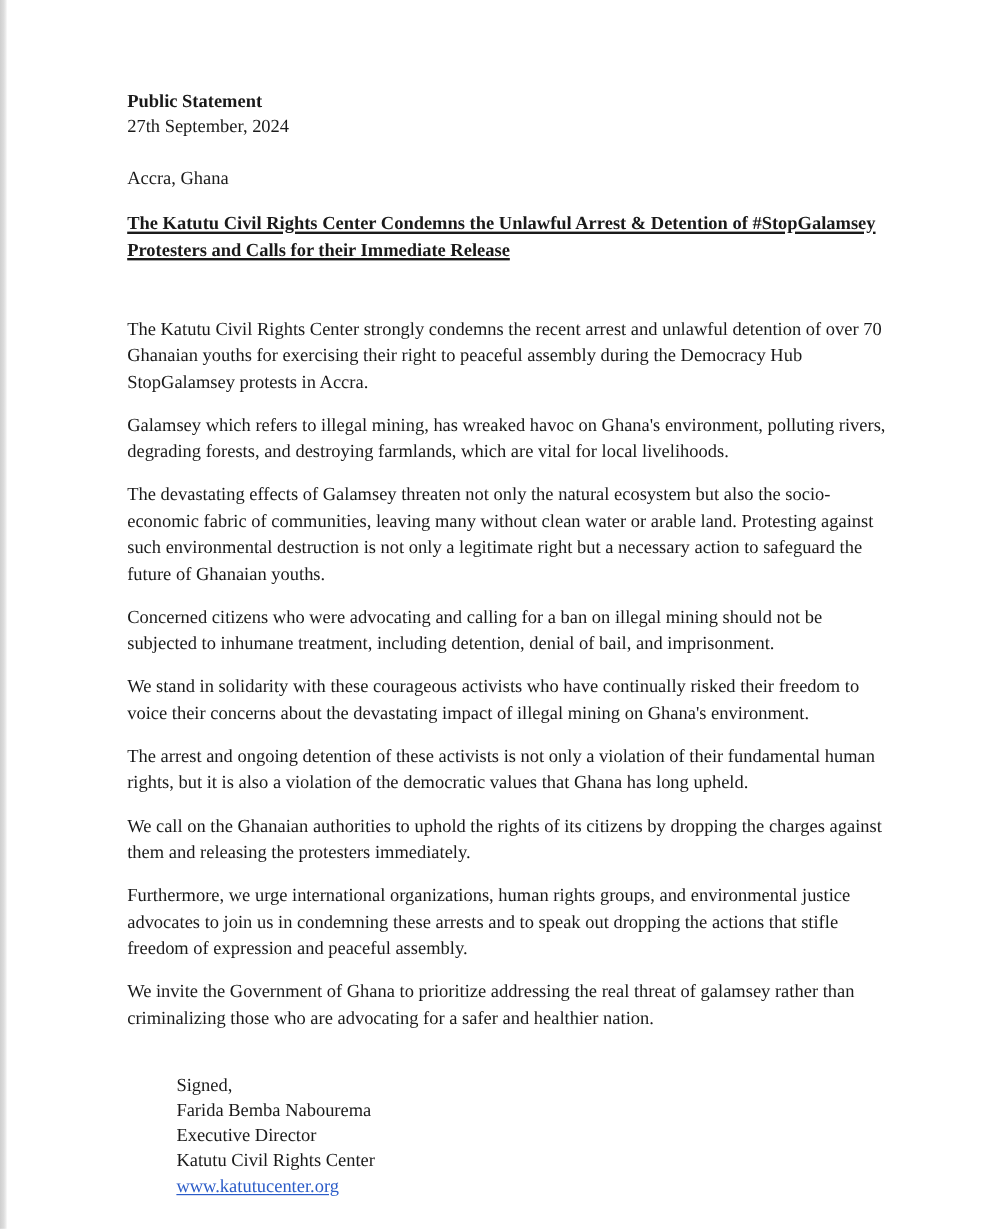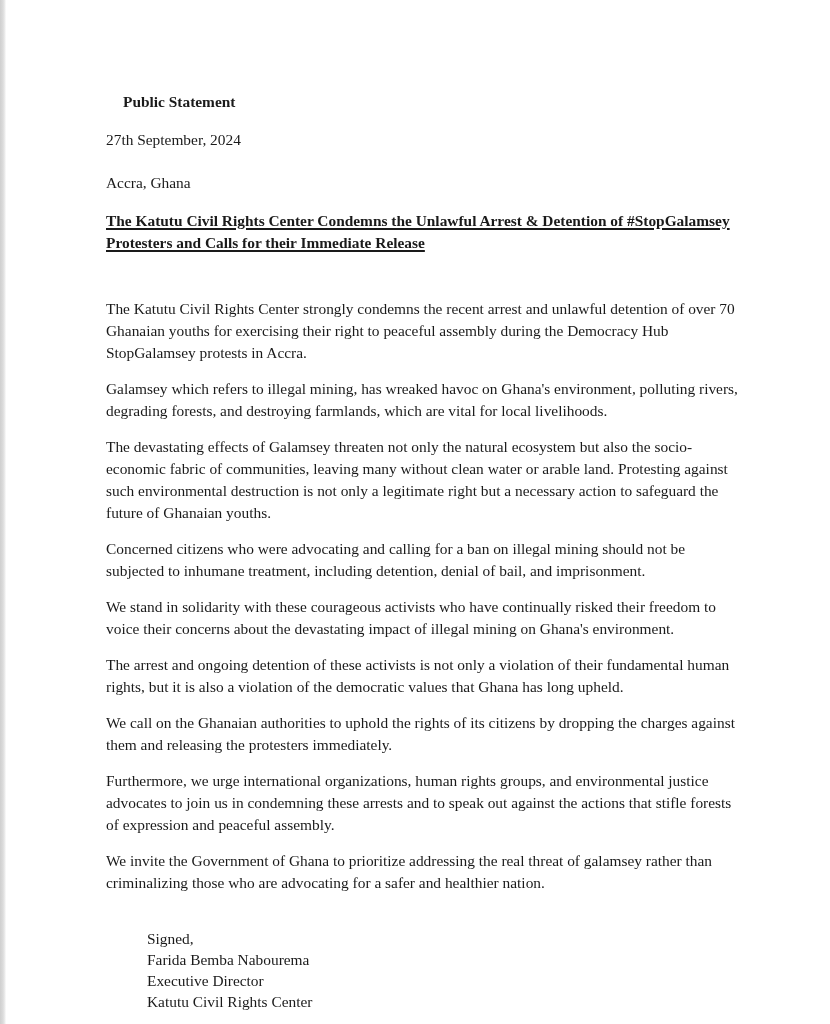--- a/index.html
+++ b/index.html
@@ -26,21 +26,21 @@
     .doc {
       position: absolute;
       left: 106px;
       top: 74px;
       width: 640px;
       font-size: 15.4px;
       line-height: 21px;
     }
     .heading-label {
       font-weight: bold;
-      margin: 17px;
+      margin: 0;
       line-height: 21px;
     }
     .date {
       margin: 0;
       line-height: 21px;
     }
     .location {
       margin: 22px 0 0 0;
       line-height: 21px;
     }
@@ -88,23 +88,24 @@
   <p class="title">The Katutu Civil Rights Center Condemns the Unlawful Arrest &amp; Detention of #StopGalamsey Protesters and Calls for their Immediate Release</p>
 
   <div class="body-paragraphs">
     <p class="para">The Katutu Civil Rights Center strongly condemns the recent arrest and unlawful detention of over 70 Ghanaian youths for exercising their right to peaceful assembly during the Democracy Hub StopGalamsey protests in Accra.</p>
     <p class="para">Galamsey which refers to illegal mining, has wreaked havoc on Ghana's environment, polluting rivers, degrading forests, and destroying farmlands, which are vital for local livelihoods.</p>
     <p class="para">The devastating effects of Galamsey threaten not only the natural ecosystem but also the socio-economic fabric of communities, leaving many without clean water or arable land. Protesting against such environmental destruction is not only a legitimate right but a necessary action to safeguard the future of Ghanaian youths.</p>
     <p class="para">Concerned citizens who were advocating and calling for a ban on illegal mining should not be subjected to inhumane treatment, including detention, denial of bail, and imprisonment.</p>
     <p class="para">We stand in solidarity with these courageous activists who have continually risked their freedom to voice their concerns about the devastating impact of illegal mining on Ghana's environment.</p>
     <p class="para">The arrest and ongoing detention of these activists is not only a violation of their fundamental human rights, but it is also a violation of the democratic values that Ghana has long upheld.</p>
     <p class="para">We call on the Ghanaian authorities to uphold the rights of its citizens by dropping the charges against them and releasing the protesters immediately.</p>
-    <p class="para">Furthermore, we urge international organizations, human rights groups, and environmental justice advocates to join us in condemning these arrests and to speak out against the actions that stifle forests of expression and peaceful assembly.</p>
+    <p class="para">Furthermore, we urge international organizations, human rights groups, and environmental justice advocates to join us in condemning these arrests and to speak out dropping the actions that stifle freedom of expression and peaceful assembly.</p>
     <p class="para">We invite the Government of Ghana to prioritize addressing the real threat of galamsey rather than criminalizing those who are advocating for a safer and healthier nation.</p>
   </div>
 
   <div class="signature">
     <div>Signed,</div>
     <div>Farida Bemba Nabourema</div>
     <div>Executive Director</div>
     <div>Katutu Civil Rights Center</div>
+    <div><a class="site-link">www.katutucenter.org</a></div>
   </div>
 </div>
 
 </body></html>

